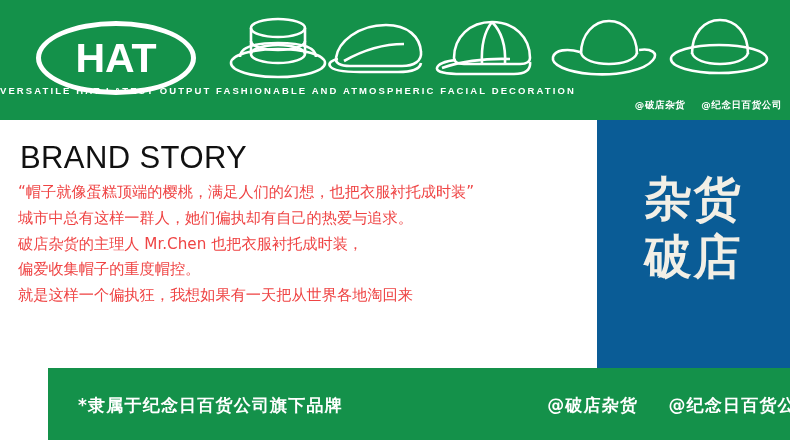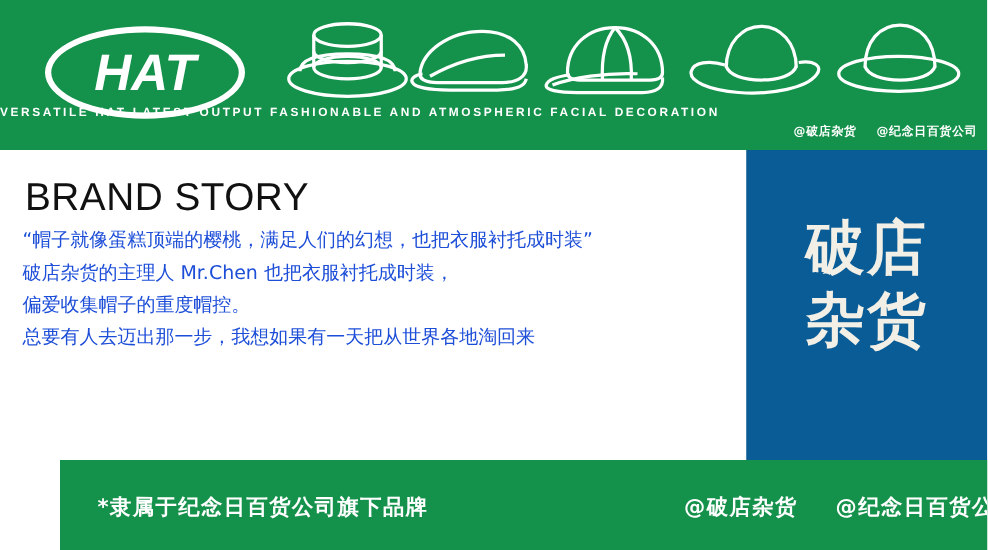--- a/index.html
+++ b/index.html
@@ -34,21 +34,20 @@
     align-items: center;
     justify-content: center;
   }
   .hat-logo-text {
     color: #ffffff;
     font-size: 41px;
     font-weight: 700;
     letter-spacing: 0px;
     line-height: 1;
     font-family: "Liberation Sans", "DejaVu Sans", sans-serif;
-    font-style: italic;
   }
 
   .hat-icons {
     position: absolute;
     left: 222px; top: 12px;
     width: 560px; height: 68px;
   }
   .hat-icon {
     position: absolute;
     top: 0;
@@ -93,21 +92,21 @@
     font-size: 31px;
     font-weight: 400;
     letter-spacing: 0.4px;
     line-height: 1;
     font-family: "Liberation Sans", "DejaVu Sans", sans-serif;
   }
   .story {
     position: absolute;
     left: 18px; top: 60px;
     width: 570px;
-    color: #1d4ed8;
+    color: #ef4444;
     font-size: 15.2px;
     line-height: 25.8px;
     font-family: "DejaVu Sans", "Liberation Sans", sans-serif;
   }
   .story-line { white-space: nowrap; }
 
   .blue-panel {
     position: absolute;
     left: 597px; top: 0px;
     width: 193px; height: 248px;
@@ -226,29 +225,30 @@
       <span>@纪念日百货公司</span>
     </div>
   </div>
 
   <div class="body-area">
 
     <div class="brand-title">BRAND STORY</div>
 
     <div class="story">
       <div class="story-line">“帽子就像蛋糕顶端的樱桃，满足人们的幻想，也把衣服衬托成时装”</div>
+      <div class="story-line">城市中总有这样一群人，她们偏执却有自己的热爱与追求。</div>
       <div class="story-line">破店杂货的主理人 Mr.Chen 也把衣服衬托成时装，</div>
       <div class="story-line">偏爱收集帽子的重度帽控。</div>
-      <div class="story-line">总要有人去迈出那一步，我想如果有一天把从世界各地淘回来</div>
+      <div class="story-line">就是这样一个偏执狂，我想如果有一天把从世界各地淘回来</div>
     </div>
 
     <div class="blue-panel">
       <div class="blue-logo">
+        <span class="blue-logo-row">杂货</span>
         <span class="blue-logo-row">破店</span>
-        <span class="blue-logo-row">杂货</span>
       </div>
     </div>
   </div>
 
   <div class="footer">
     <div class="footer-left">*隶属于纪念日百货公司旗下品牌</div>
     <div class="footer-right">
       <span>@破店杂货</span>
       <span class="gap"></span>
       <span>@纪念日百货公司</span>

